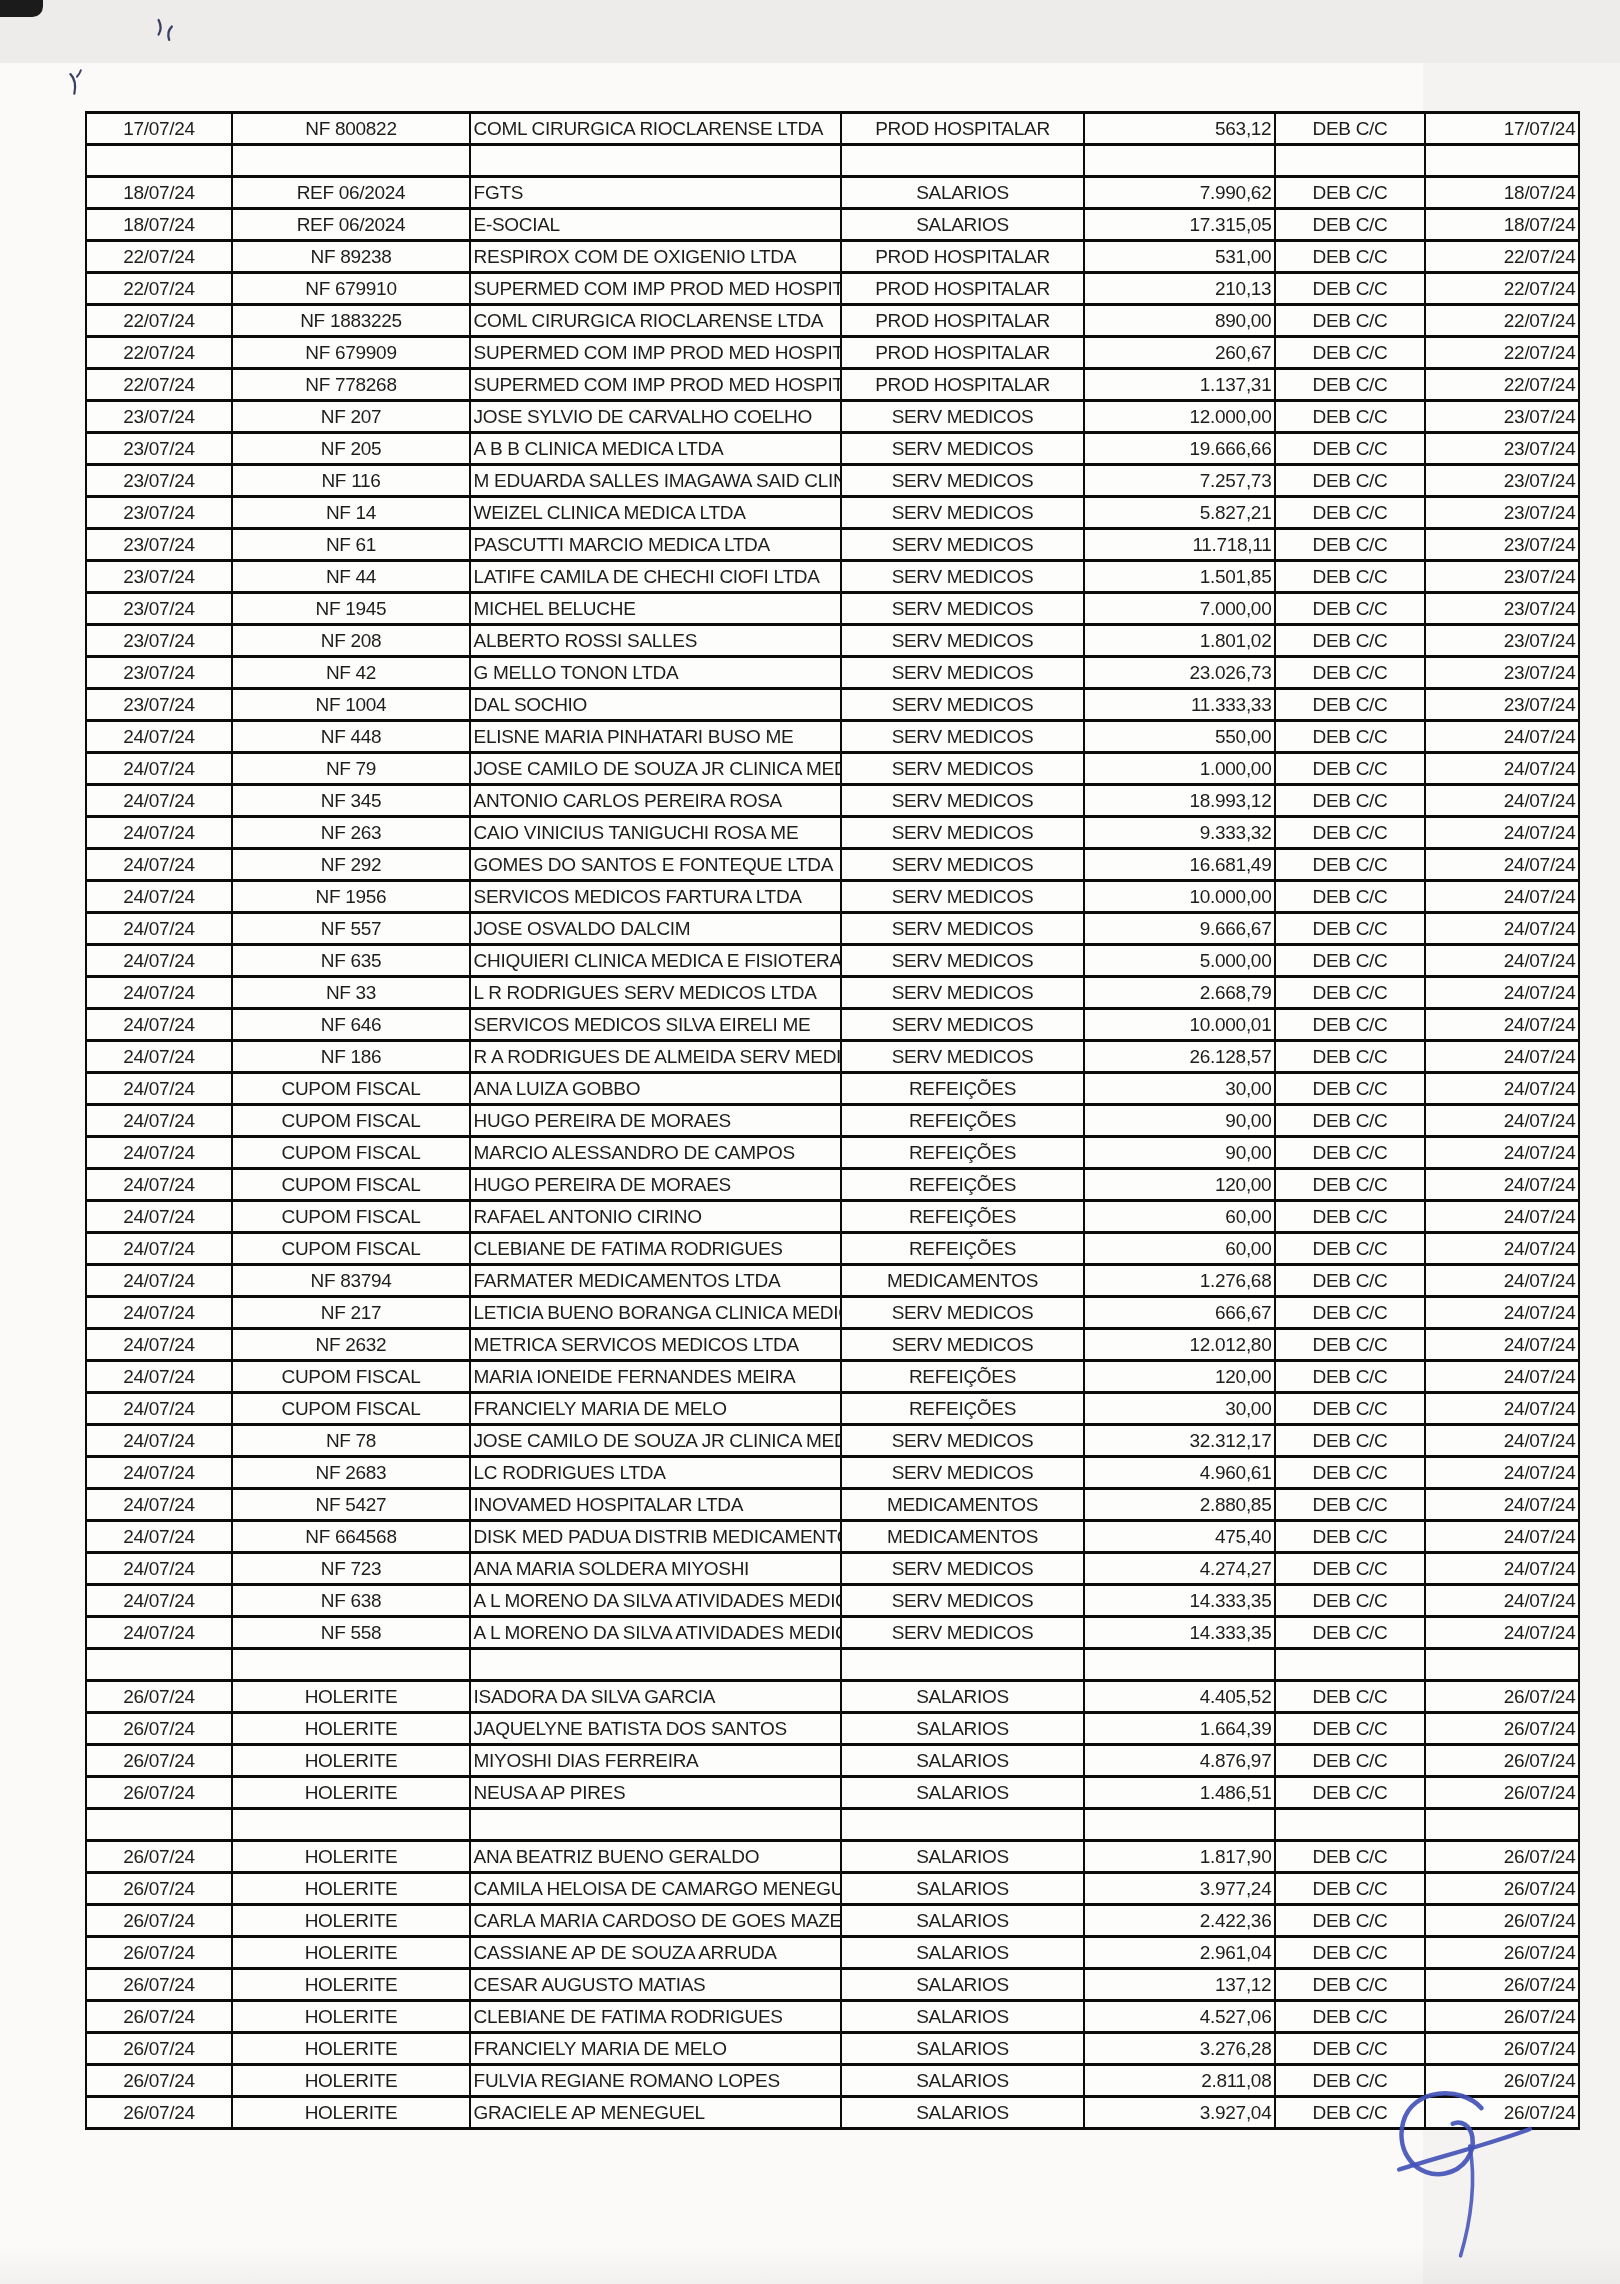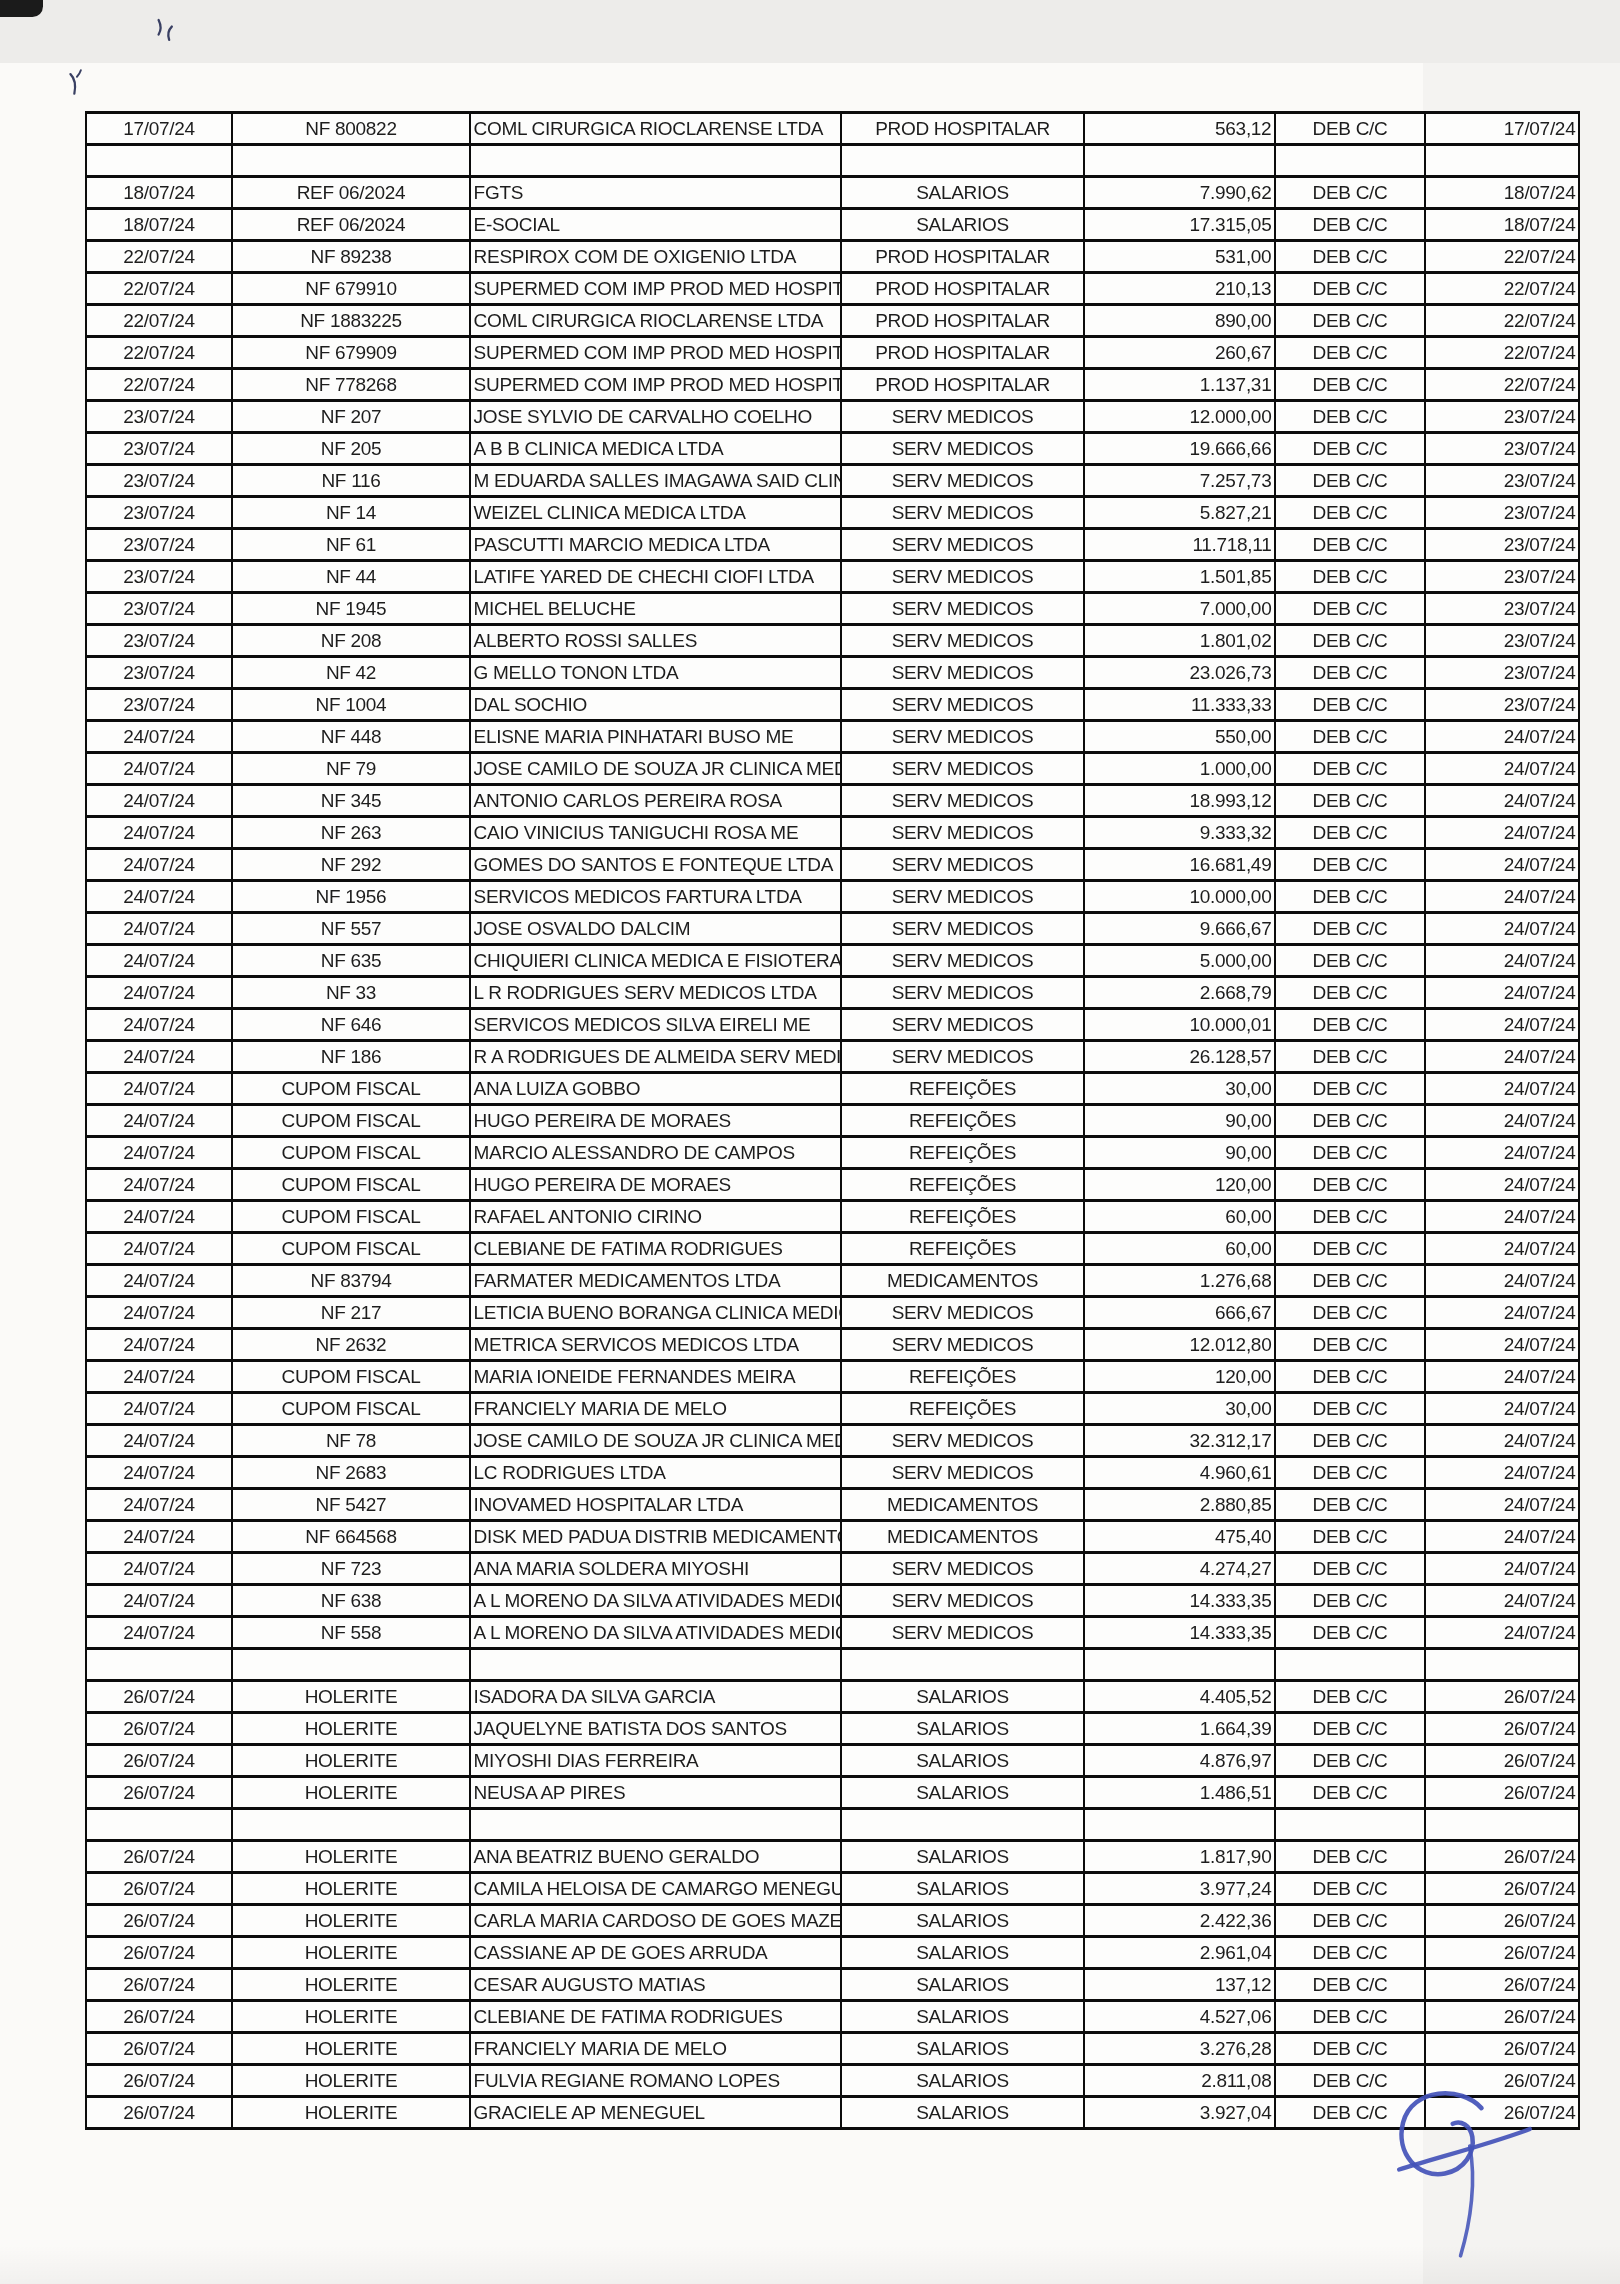--- a/index.html
+++ b/index.html
@@ -205,21 +205,21 @@
           <td class="c1">NF 61</td>
           <td class="c2">PASCUTTI MARCIO MEDICA LTDA</td>
           <td class="c3">SERV MEDICOS</td>
           <td class="c4">11.718,11</td>
           <td class="c5">DEB C/C</td>
           <td class="c6">23/07/24</td>
         </tr>
         <tr>
           <td class="c0">23/07/24</td>
           <td class="c1">NF 44</td>
-          <td class="c2">LATIFE YARED DE CHECHI CIOFI LTDA</td>
+          <td class="c2">LATIFE CAMILA DE CHECHI CIOFI LTDA</td>
           <td class="c3">SERV MEDICOS</td>
           <td class="c4">1.501,85</td>
           <td class="c5">DEB C/C</td>
           <td class="c6">23/07/24</td>
         </tr>
         <tr>
           <td class="c0">23/07/24</td>
           <td class="c1">NF 1945</td>
           <td class="c2">MICHEL BELUCHE</td>
           <td class="c3">SERV MEDICOS</td>
@@ -592,21 +592,21 @@
           <td class="c1">HOLERITE</td>
           <td class="c2">CARLA MARIA CARDOSO DE GOES MAZETTO</td>
           <td class="c3">SALARIOS</td>
           <td class="c4">2.422,36</td>
           <td class="c5">DEB C/C</td>
           <td class="c6">26/07/24</td>
         </tr>
         <tr>
           <td class="c0">26/07/24</td>
           <td class="c1">HOLERITE</td>
-          <td class="c2">CASSIANE AP DE GOES ARRUDA</td>
+          <td class="c2">CASSIANE AP DE SOUZA ARRUDA</td>
           <td class="c3">SALARIOS</td>
           <td class="c4">2.961,04</td>
           <td class="c5">DEB C/C</td>
           <td class="c6">26/07/24</td>
         </tr>
         <tr>
           <td class="c0">26/07/24</td>
           <td class="c1">HOLERITE</td>
           <td class="c2">CESAR AUGUSTO MATIAS</td>
           <td class="c3">SALARIOS</td>

